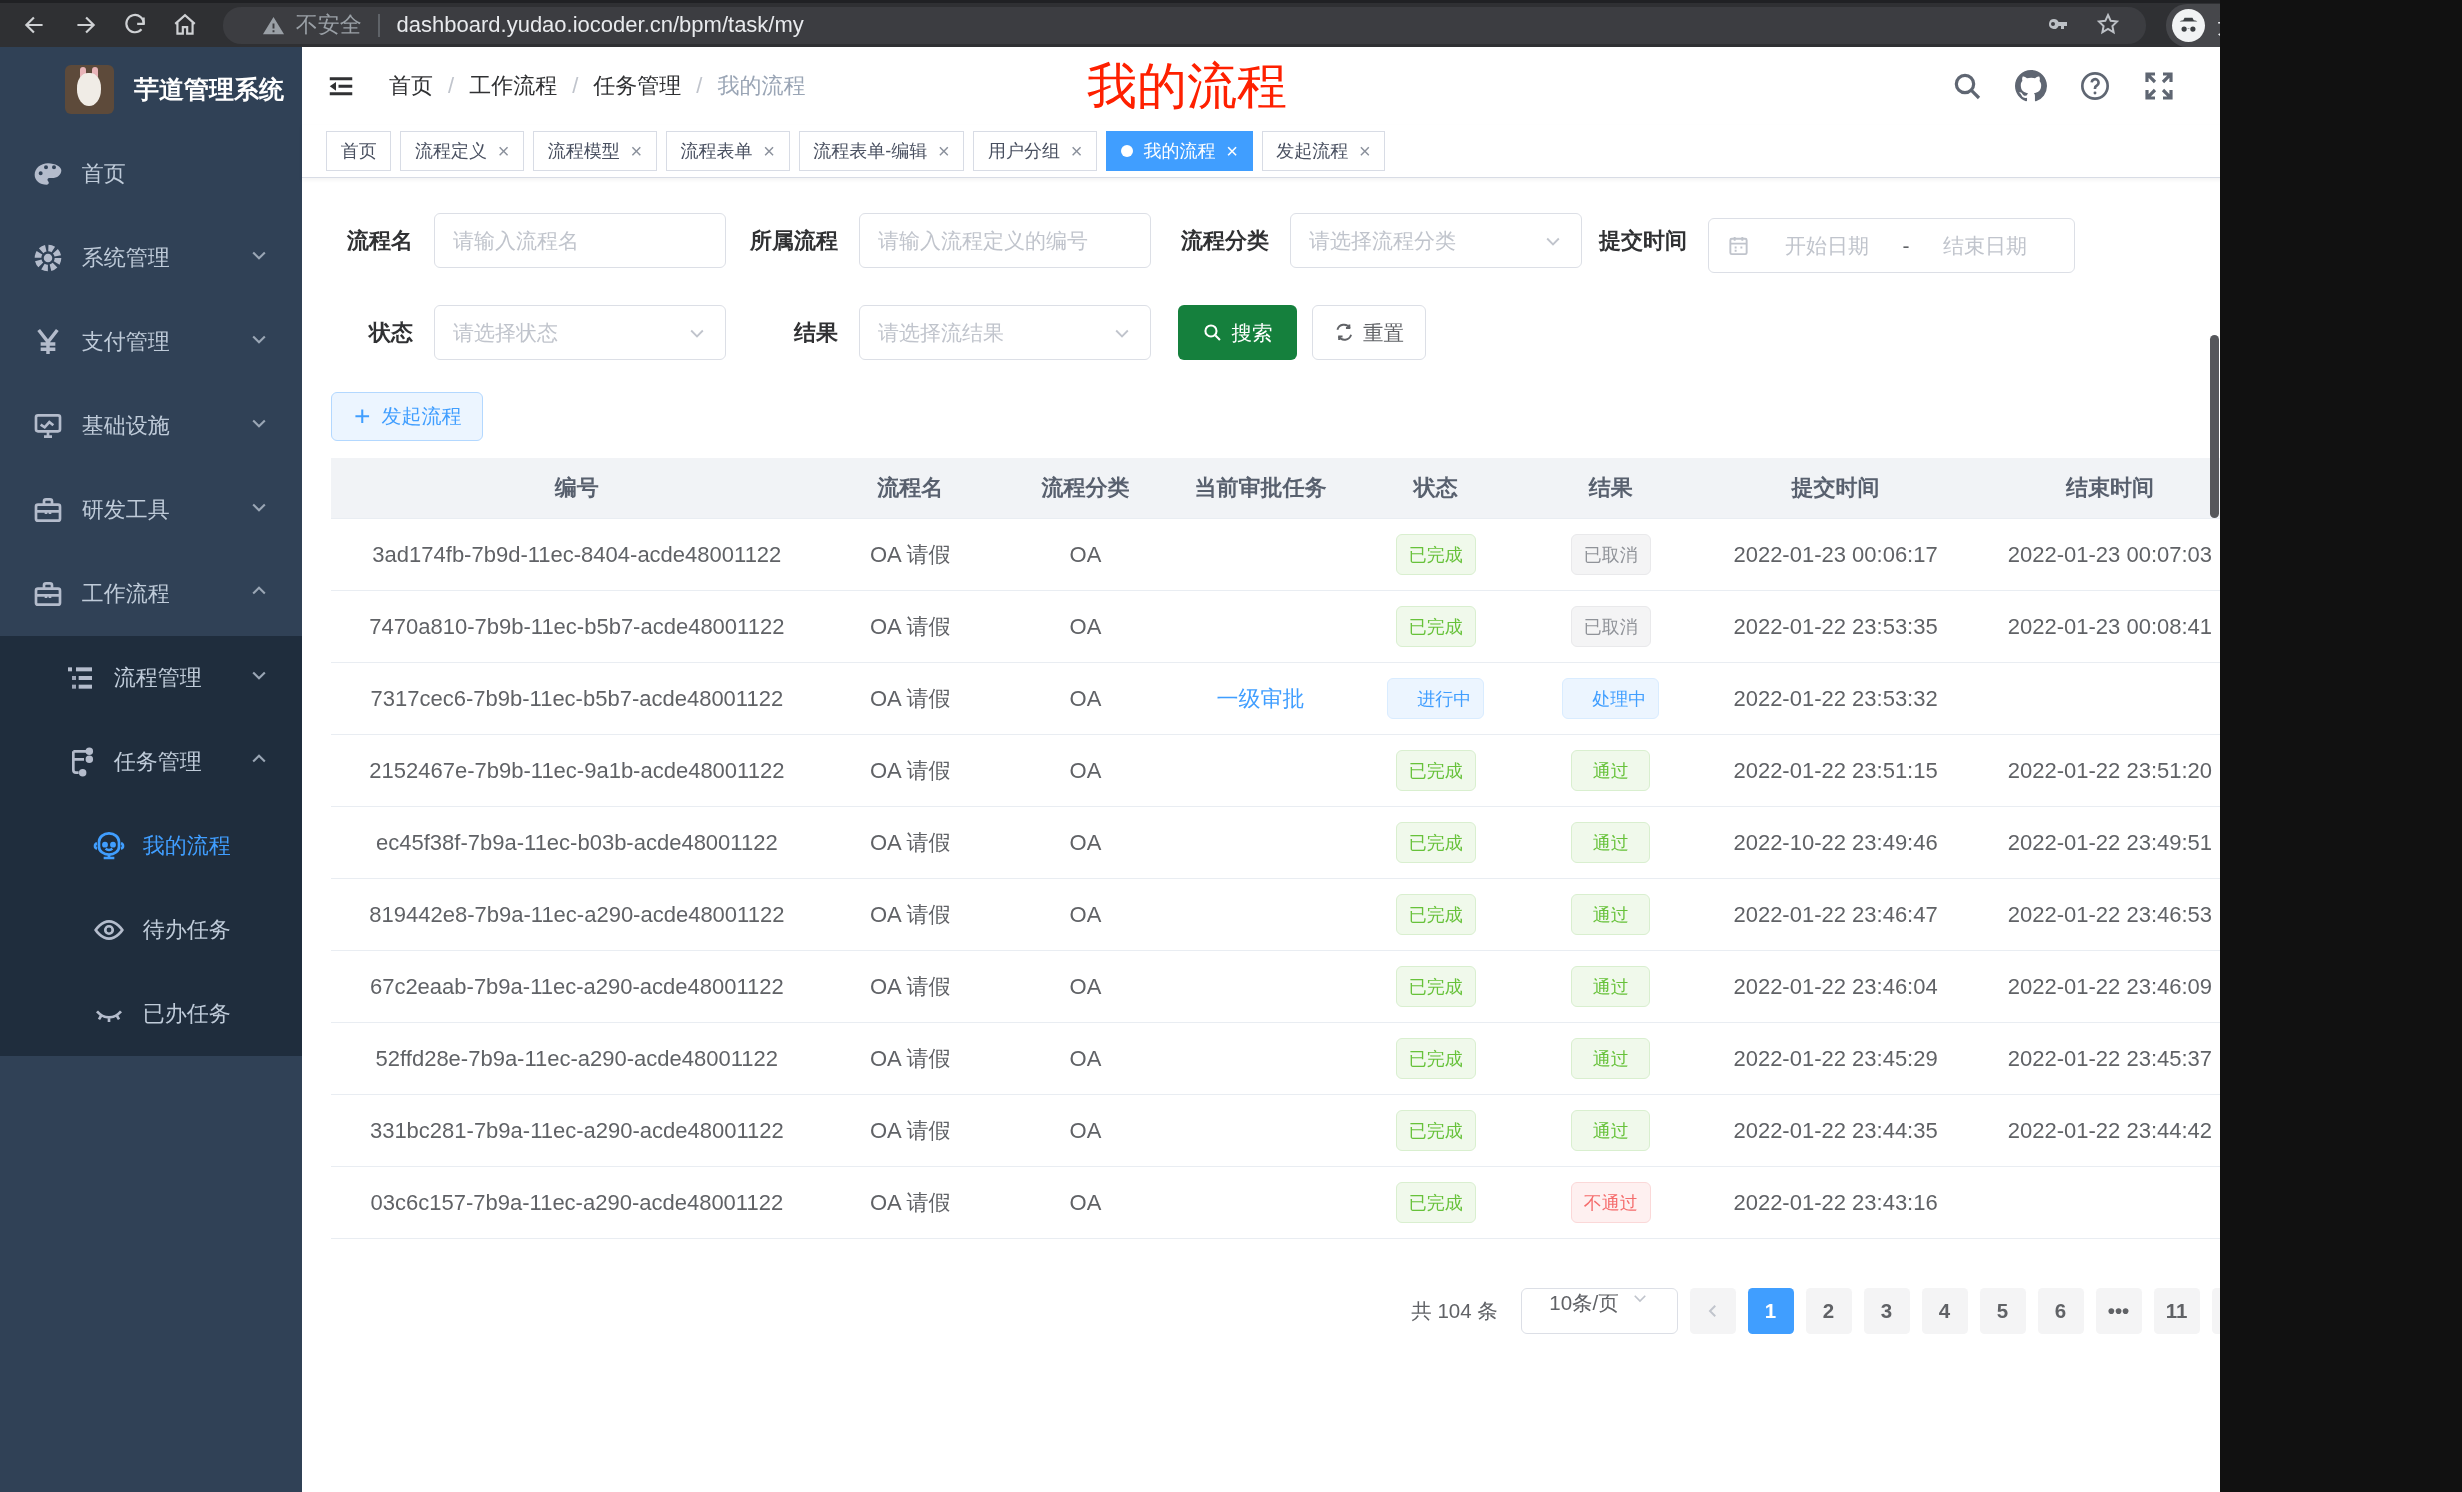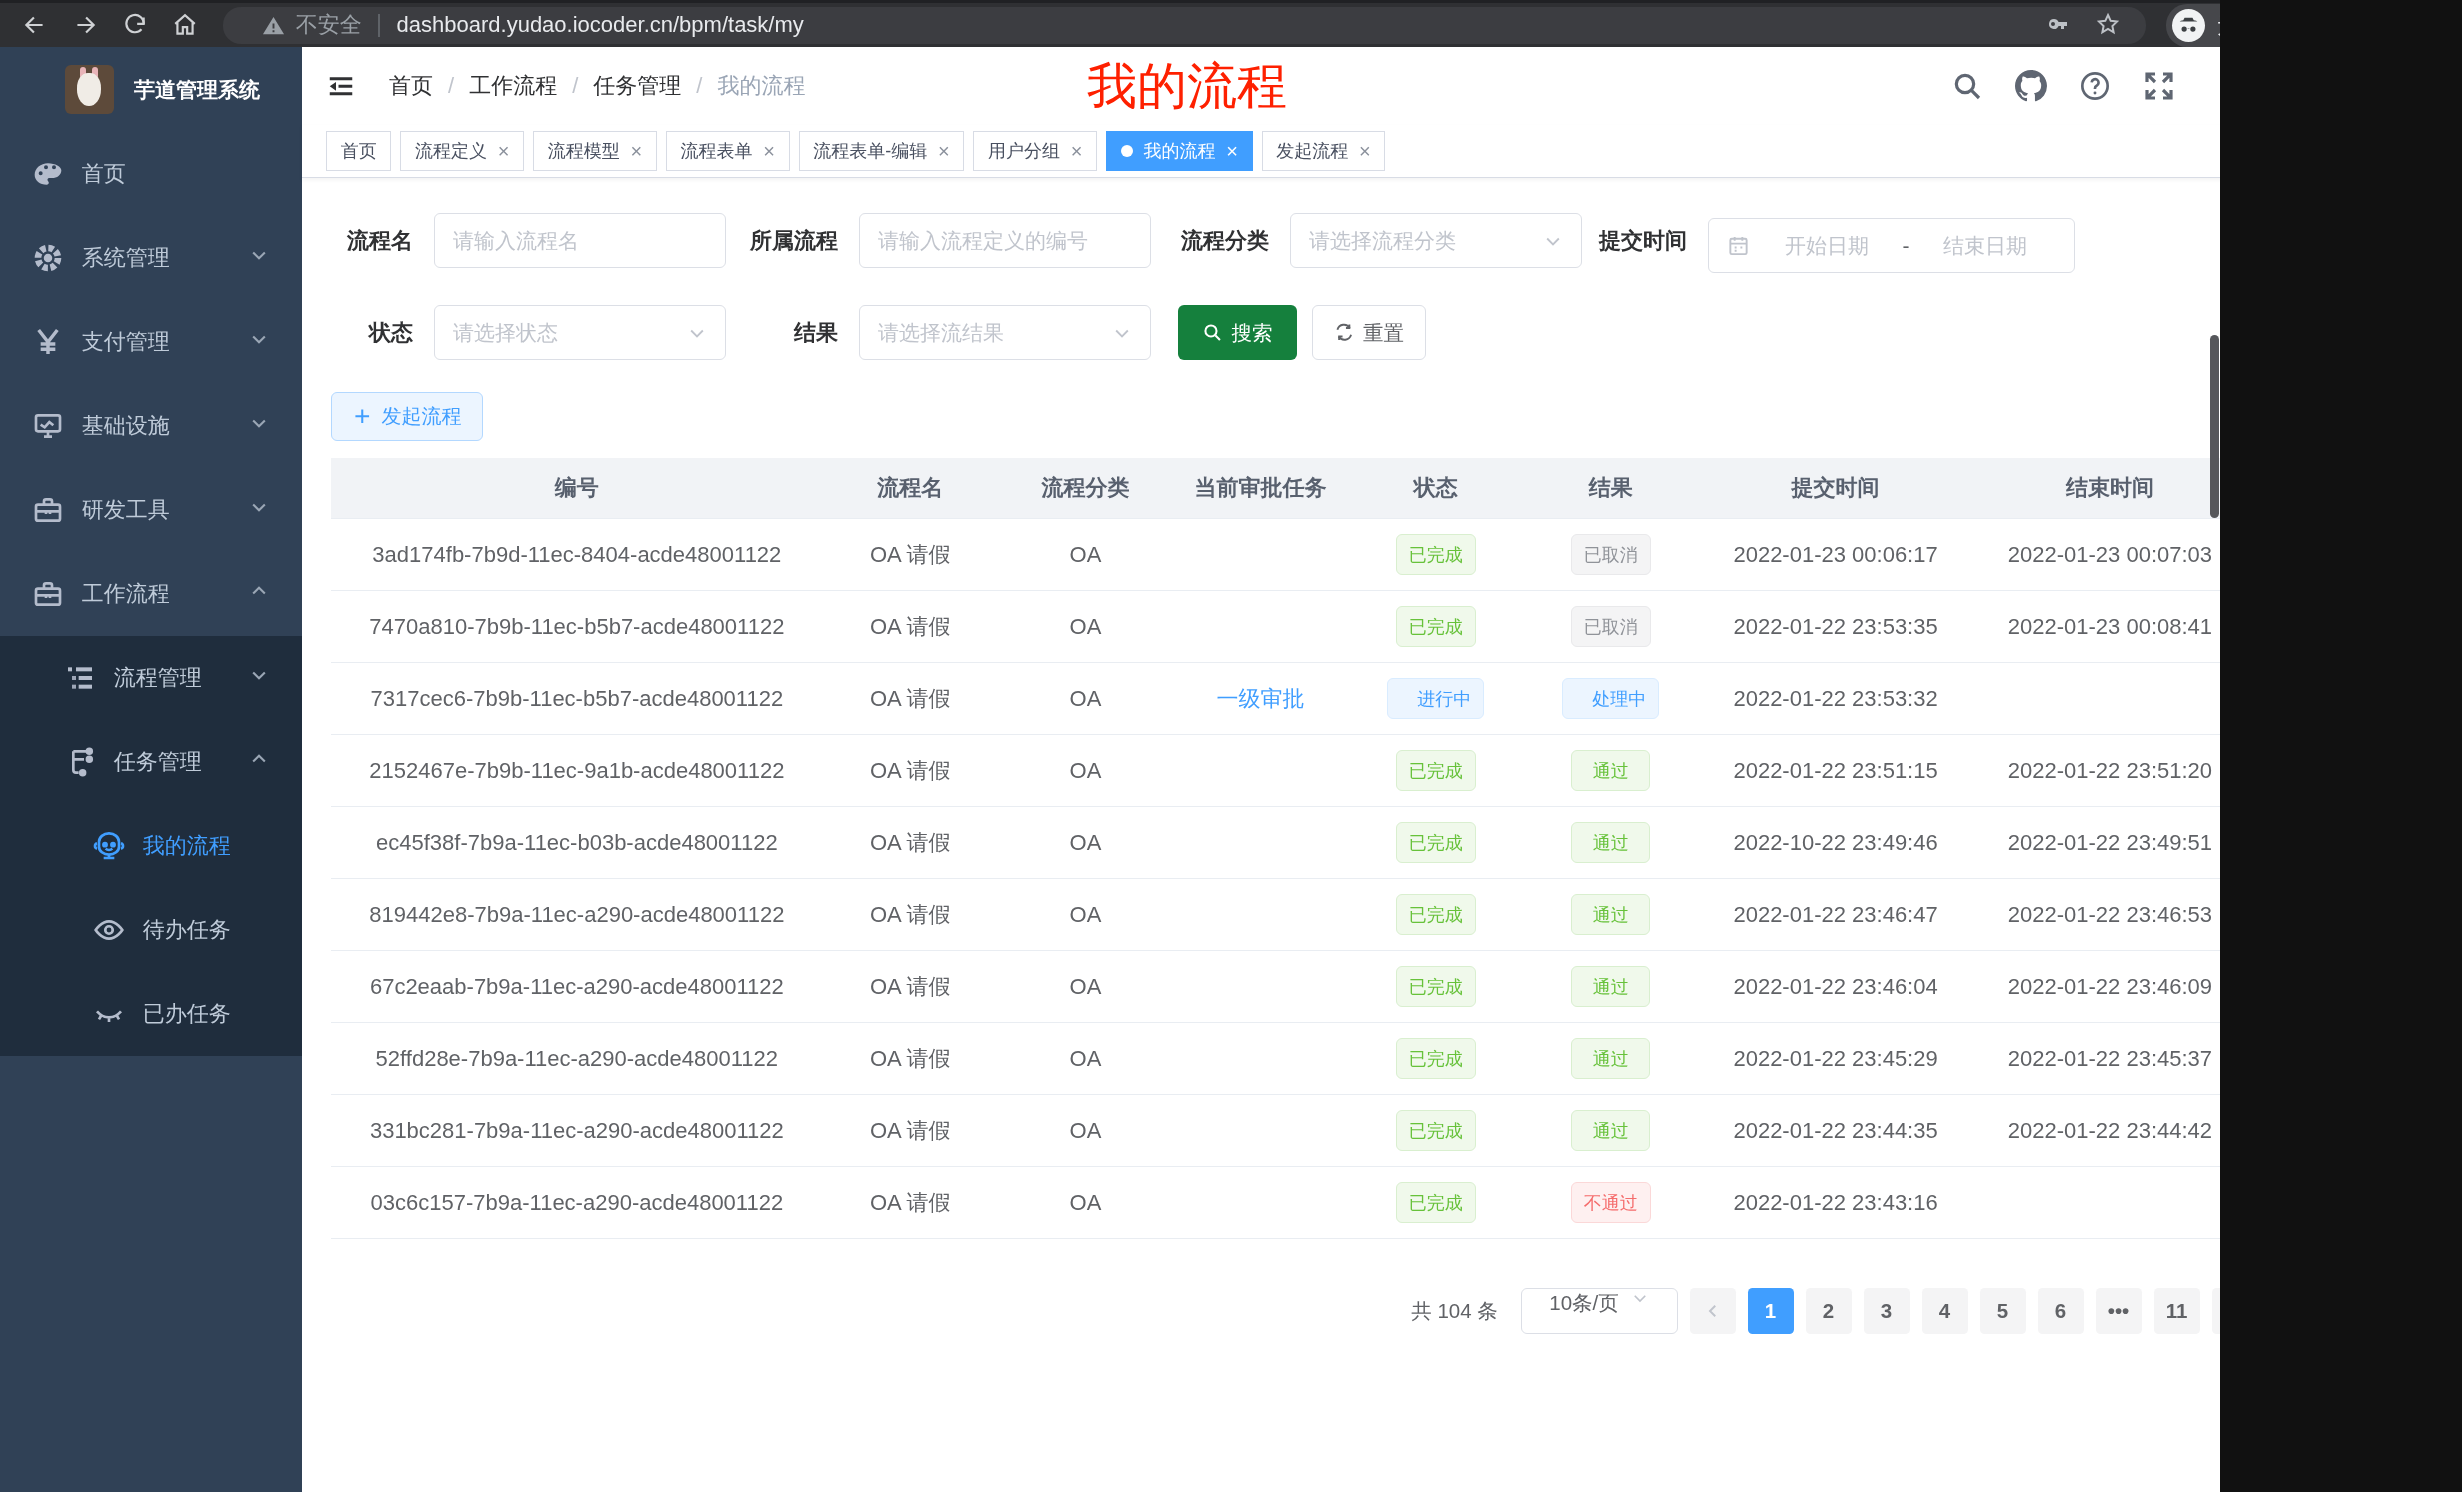--- a/index.html
+++ b/index.html
@@ -30,21 +30,21 @@
   .kebab i { width:5.3px; height:5.3px; border-radius:50%; background:#f28b82; }
 
   
   .app { position:absolute; top:47px; left:0; width:2462px; height:1446px; display:flex; }
   .sidebar { width:302px; background:#304156; flex:none; color:#bfcbd9; }
   .logo-row { height:85px; display:flex; align-items:center; padding-left:65px; gap:20px; }
   .logo-img { width:49px; height:49px; border-radius:6px; background:#5d4a3a; position:relative; overflow:hidden; flex:none; }
   .logo-img i { position:absolute; left:12px; top:7.6px; width:24px; height:33px; background:#f0ece6; border-radius:45% 45% 50% 50%; }
   .logo-img b { position:absolute; left:15px; top:1.5px; width:6px; height:12px; background:#e8b4b8; border-radius:3px; }
   .logo-img u { position:absolute; left:27px; top:1.5px; width:6px; height:12px; background:#e8b4b8; border-radius:3px; }
-  .logo-title { color:#fff; font-size:21px; font-weight:bold; white-space:nowrap; }
+  .logo-title { color:#fff; font-size:25px; font-weight:bold; white-space:nowrap; }
   .menu-item { height:84px; display:flex; align-items:center; font-size:22px; cursor:pointer; }
   .menu-item .mi { width:35px; display:flex; justify-content:center; color:#b4bccc; flex:none; }
   .menu-item .mi svg { width:32px; height:32px; }
   .menu-item .ml { margin-left:16.7px; white-space:nowrap; }
   .menu-item .chev { margin-left:auto; margin-right:33px; color:#9aa6b5; }
   .menu-item .chev svg { width:20px; height:20px; }
   .lv1 { padding-left:30px; }
   .lv2 { padding-left:62px; }
   .lv3 { padding-left:91px; }
   .submenu { background:#1f2d3d; }

